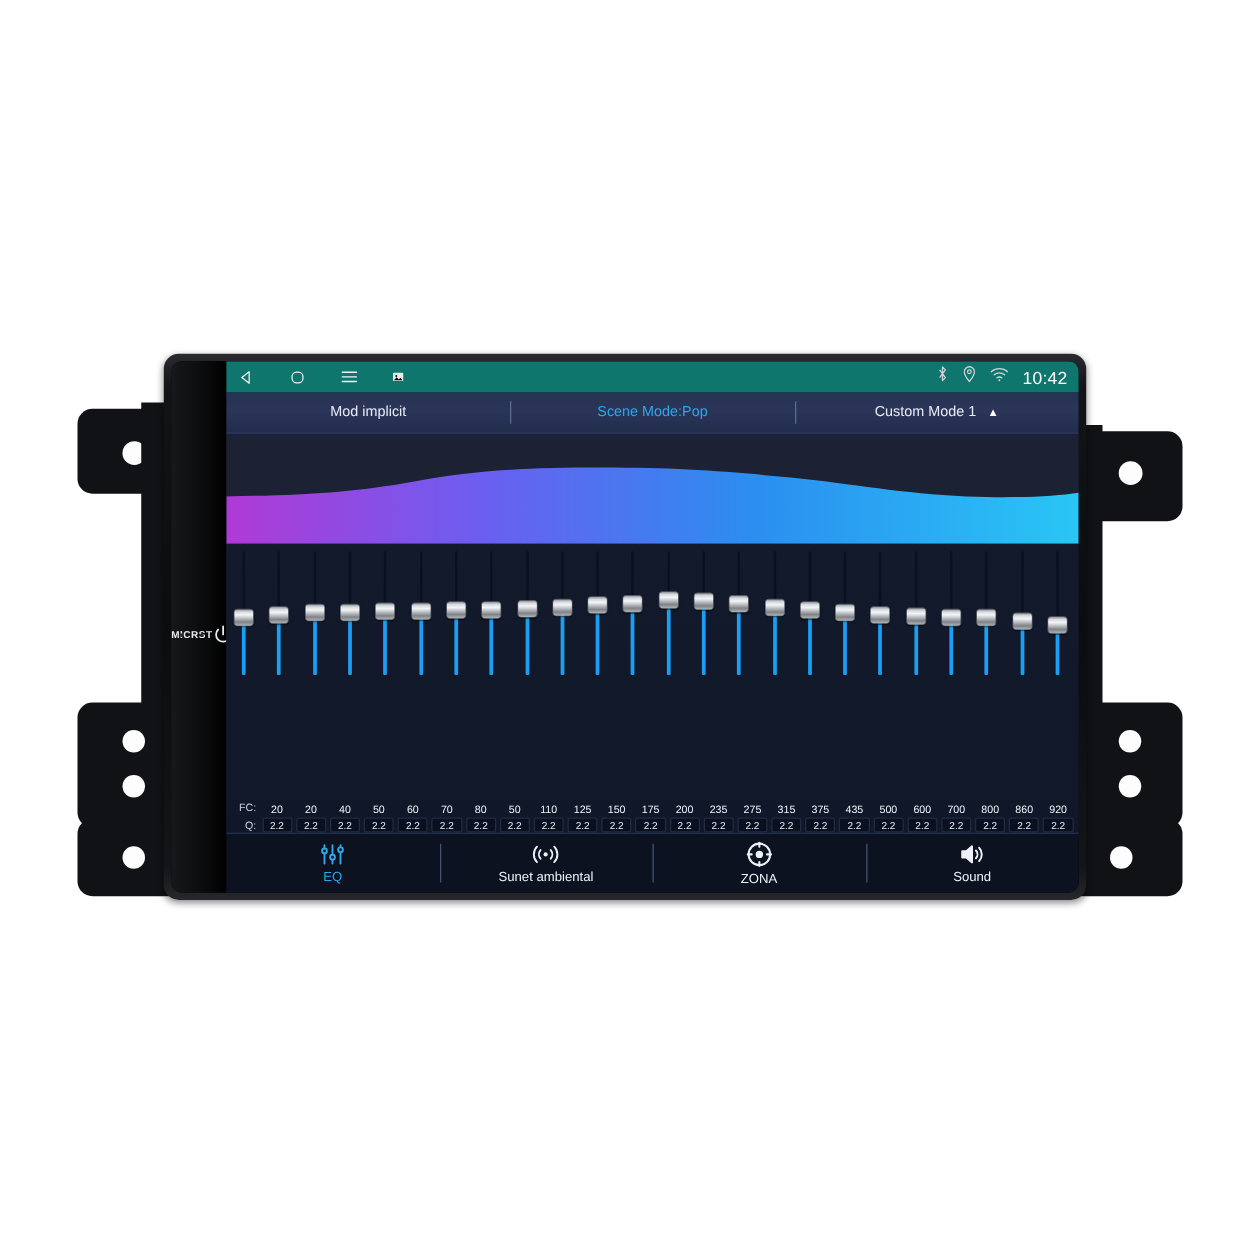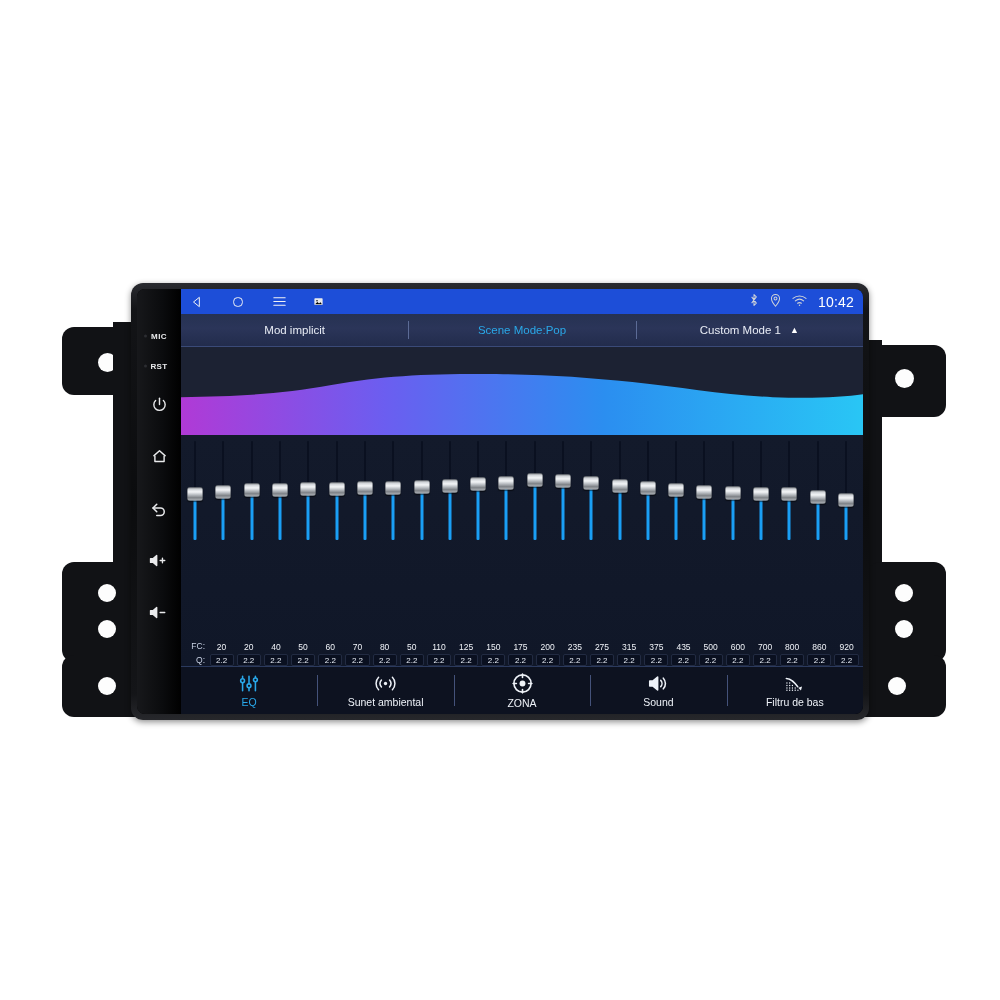--- a/index.html
+++ b/index.html
@@ -30,22 +30,22 @@
   #deviceInner {
     position: relative; width: 100%; height: 100%;
     background: #000; border-radius: 8px; display: flex;
   }
 
   
   #hardkeys {
     width: 44px; height: 100%;
     background: linear-gradient(90deg,#17181b 0%,#0a0b0d 60%,#000 100%);
     border-radius: 8px 0 0 8px;
-    display: flex; flex-direction: column; align-items: center;
-    padding-top: 32px; gap: 0;
+    display: flex; flex-direction: row; align-items: center;
+    padding-top: 12px; gap: 0;
   }
   .hk {
     color: #e9eaec; width: 44px; text-align: center;
     display: flex; align-items: center; justify-content: center;
   }
   .hk.txt { font-size: 8px; font-weight: bold; letter-spacing: .4px; height: 30px; position: relative; }
   .hk.txt::before {
     content: ""; position: absolute; left: 7px; top: 50%;
     transform: translateY(-50%);
     width: 3px; height: 3px; border-radius: 50%;
@@ -57,21 +57,21 @@
 
   
   #screen {
     flex: 1; height: 100%; background: #0d1220;
     border-radius: 0 8px 8px 0; overflow: hidden;
     display: flex; flex-direction: column;
   }
 
   
   #statusbar {
-    height: 25px; background: #1d4ed8; flex: 0 0 25px;
+    height: 25px; background: #0f766e; flex: 0 0 25px;
     display: flex; align-items: center; padding: 0 9px;
     color: #fff;
   }
   #sysnav { display: flex; align-items: center; gap: 27px; }
   #sysnav .navbtn { display: flex; align-items: center; justify-content: center; }
   #statusright { margin-left: auto; display: flex; align-items: center; gap: 11px; }
   #clock { font-size: 14px; font-weight: 500; letter-spacing: .2px; color: #fff; }
 
   
   #modebar {
@@ -630,30 +630,18 @@
             <div class="tab">
               <span>
                 <svg width="22" height="19" viewBox="0 0 24 20" fill="none" stroke="#eef2f8" stroke-width="1.7" stroke-linejoin="round">
                   <path d="M3 7.2h3.6L11.6 3v14L6.6 12.8H3z" fill="#eef2f8"></path>
                   <path d="M15 6.6a5 5 0 0 1 0 6.8" stroke-linecap="round"></path>
                   <path d="M17.8 4.2a8.5 8.5 0 0 1 0 11.6" stroke-linecap="round"></path>
                 </svg>
               </span>
               <span>Sound</span>
             </div>
-            <div class="tab">
-              <span>
-                <svg width="22" height="19" viewBox="0 0 24 20" fill="none" stroke="#eef2f8" stroke-width="1.6" stroke-linecap="round">
-                  <path d="M2.5 4.5C8 4.5 11.5 9 15 13.5"></path>
-                  <path d="M15.5 14.5l4.2-1.2-1.2 4.2z" fill="#eef2f8" stroke="none"></path>
-                  <g stroke-width="1.5">
-                    <path d="M3.2 9.5h.01M6.2 9.5h.01M3.2 12.2h.01M6.2 12.2h.01M9.2 12.2h.01M3.2 14.9h.01M6.2 14.9h.01M9.2 14.9h.01M12.2 14.9h.01M3.2 17.3h.01M6.2 17.3h.01M9.2 17.3h.01M12.2 17.3h.01M15.2 17.3h.01"></path>
-                  </g>
-                </svg>
-              </span>
-              <span>Filtru de bas</span>
-            </div>
           </div>
 
       </div>
     </div>
   </div>
 </div>
 
 </body></html>

